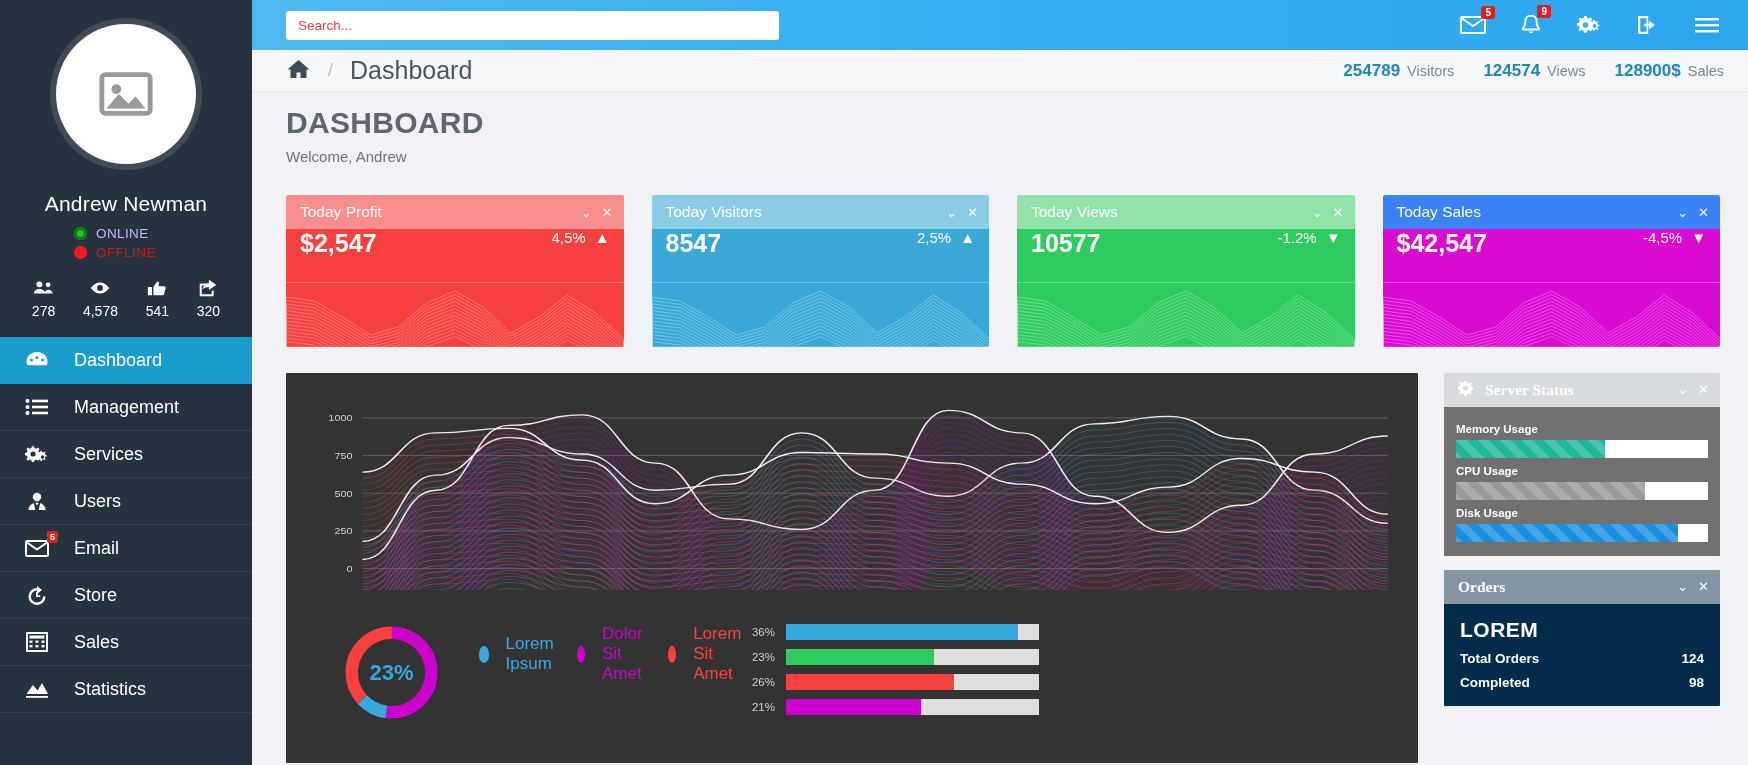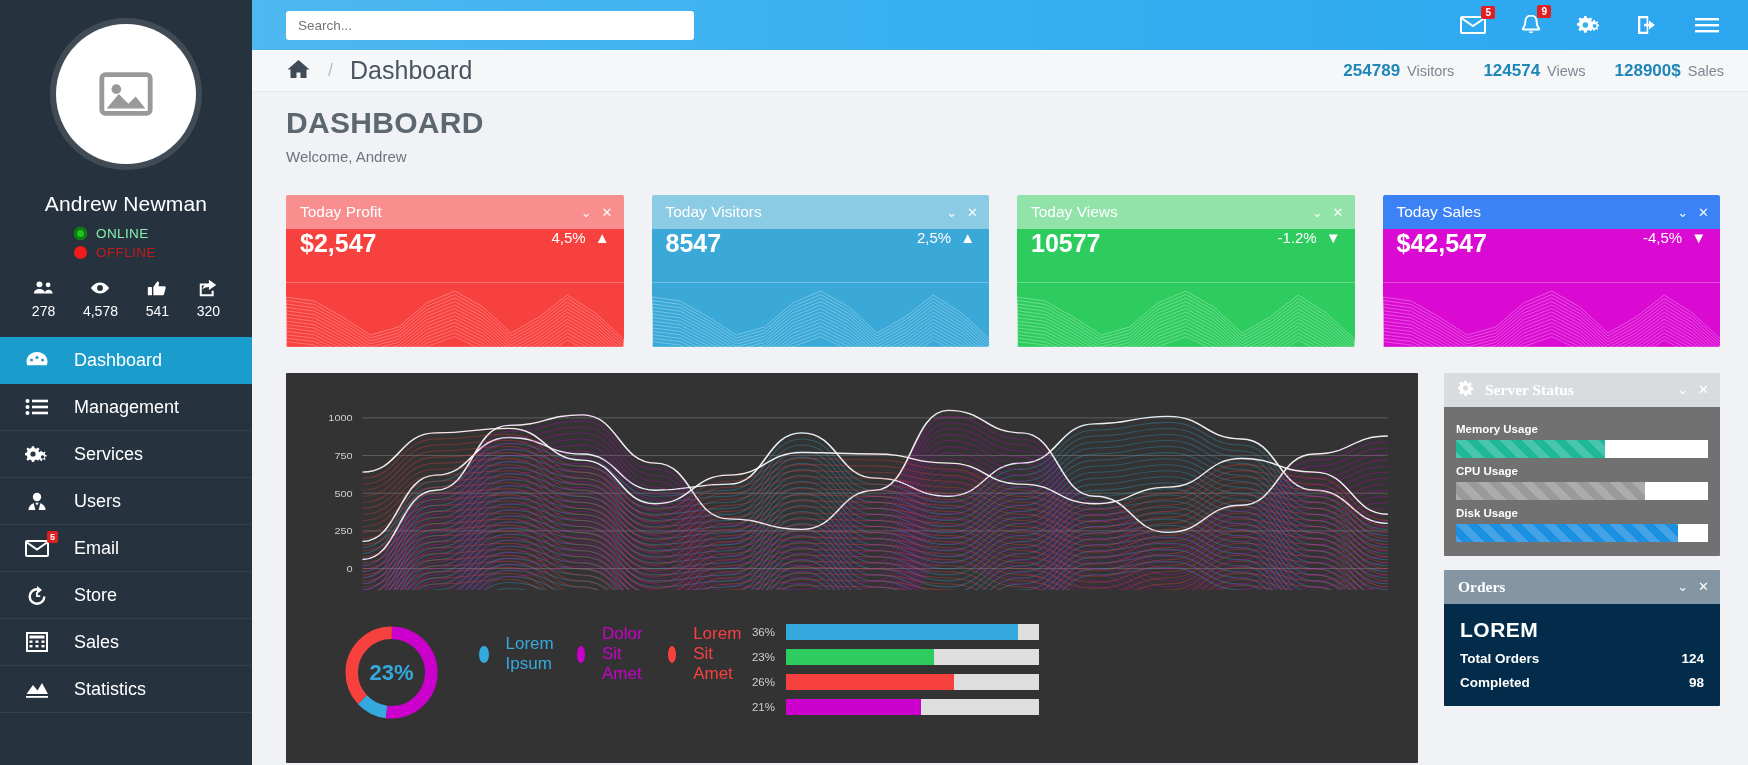--- a/index.html
+++ b/index.html
@@ -28,21 +28,21 @@
   .avatar svg { width: 58px; height: 58px; }
   .uname {
     color: #ffffff; font-size: 21px; margin-top: 28px; letter-spacing: .2px;
   }
   .status-list { margin-top: 8px; width: 100%; padding-left: 74px; }
   .status-row { display: flex; align-items: center; gap: 9px; line-height: 19px; }
   .dot { width: 13px; height: 13px; border-radius: 50%; display: inline-block; }
   .dot.on { background: #1fc41f; box-shadow: inset 0 0 0 3px #0e7b0e; }
   .dot.off { background: #f21b1b; }
   .status-row .lbl { font-size: 13.5px; letter-spacing: .4px; }
-  .status-row.online .lbl { color: #86efac; }
+  .status-row.online .lbl { color: #c4b5fd; }
   .status-row.offline .lbl { color: #c31b1b; }
 
   .metrics {
     display: flex; justify-content: space-around;
     width: 100%; padding: 16px 18px 18px 18px;
   }
   .metric { display: flex; flex-direction: column; align-items: center; gap: 5px; }
   .metric svg { width: 22px; height: 20px; fill: #fff; }
   .metric .mval { color: #fff; font-size: 14px; }
 
@@ -65,23 +65,23 @@
 
   
   .main { flex: 1; height: 765px; display: flex; flex-direction: column; overflow: hidden; }
 
   .topbar {
     height: 50px; min-height: 50px;
     background: linear-gradient(to right, #4eb8f0 0%, #38b0f0 45%, #2ba6ef 100%);
     display: flex; align-items: center; padding: 0 22px 0 34px;
   }
   .search-box {
-    width: 408px; height: 29px; background: #fff;
+    width: 493px; height: 29px; background: #fff;
     border-radius: 3px; display: flex; align-items: center;
-    padding: 0 12px; color: #737373; font-size: 13.5px;
+    padding: 0 12px; color: #ef4444; font-size: 13.5px;
   }
   .topbar-spacer { flex: 1; }
   .topbar-icons { display: flex; align-items: center; gap: 34px; padding-right: 6px; }
   .tb-ico { position: relative; cursor: pointer; display: flex; align-items: center; }
   .tb-ico svg { fill: #ffffff; }
   .tb-badge {
     position: absolute; top: -9px; right: -9px;
     background: #e02020; color: #fff; font-size: 10px; font-weight: bold;
     border-radius: 2px; padding: 1px 4px; line-height: 11px;
   }

